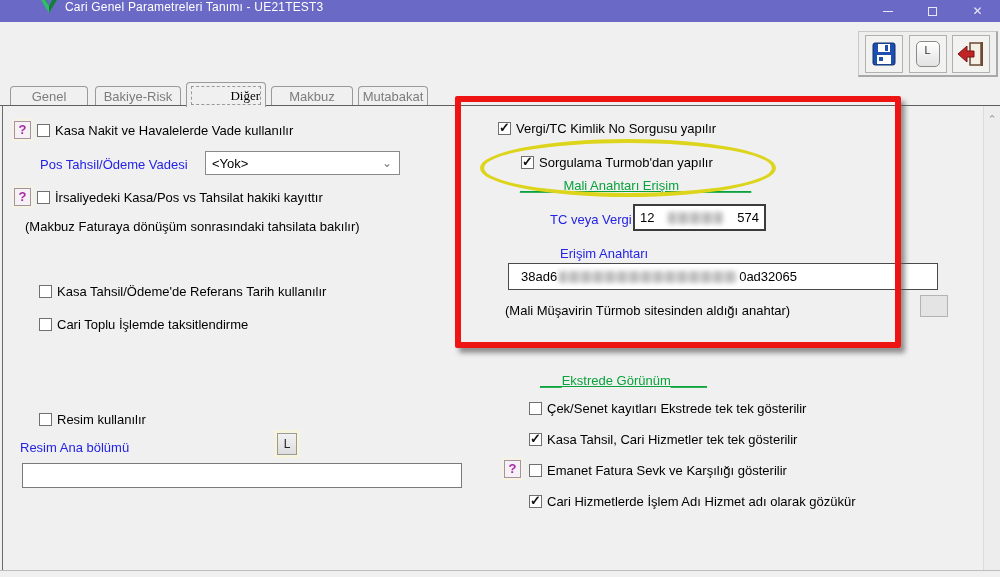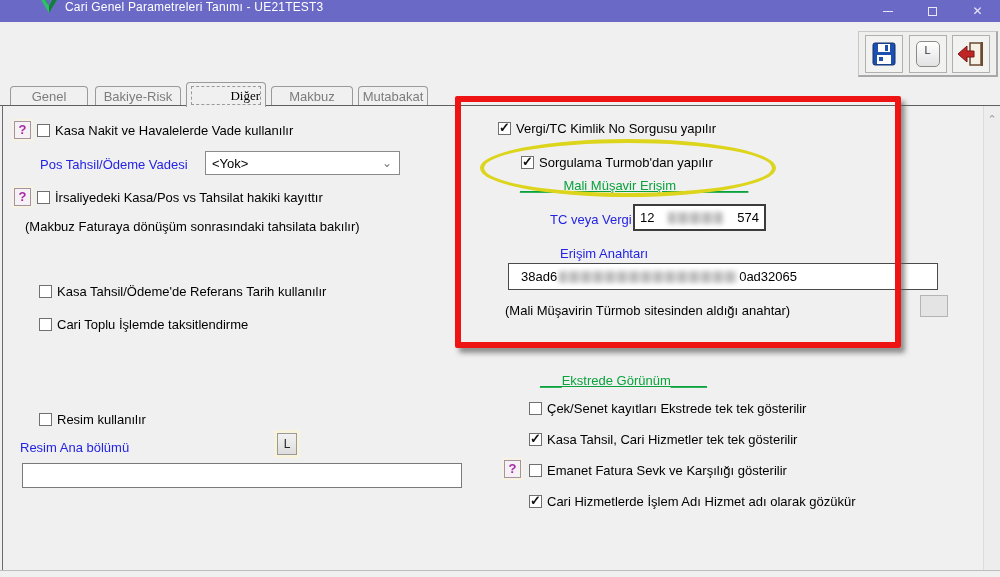--- a/index.html
+++ b/index.html
@@ -155,21 +155,21 @@
   <div class="text-input" style="left:22px; top:463px; width:440px; height:25px;">
     <span></span>
   </div>
 
   <span class="cb checked" style="left:498px; top:122px;"></span>
   <span class="cb-label" style="left:516px; top:121px;">Vergi/TC Kimlik No Sorgusu yapılır</span>
 
   <span class="cb checked" style="left:521px; top:156px;"></span>
   <span class="cb-label" style="left:539px; top:155px;">Sorgulama Turmob'dan yapılır</span>
 
-  <span class="green-heading" style="left:520px; top:178px;">______Mali Müşavir Erişim__________</span>
+  <span class="green-heading" style="left:520px; top:178px;">______Mali Anahtarı Erişim__________</span>
 
   <span class="blue-label" style="left:510px; top:212px;margin-left:40px;">TC veya Vergi No</span>
   <div class="text-input" style="left:633px; top:204px; width:133px; height:27px; border:2px solid #3c3c3c;gap:12px;">
     <span>12</span>
       <span class="blur-seg" style="width:66px;"></span>
       <span>574</span>
   </div>
 
   <span class="blue-label" style="left:560px; top:246px;">Erişim Anahtarı</span>
   <div class="text-input" style="left:508px; top:263px; width:430px; height:27px; border:1px solid #4a4a4a;padding-left:12px;">

